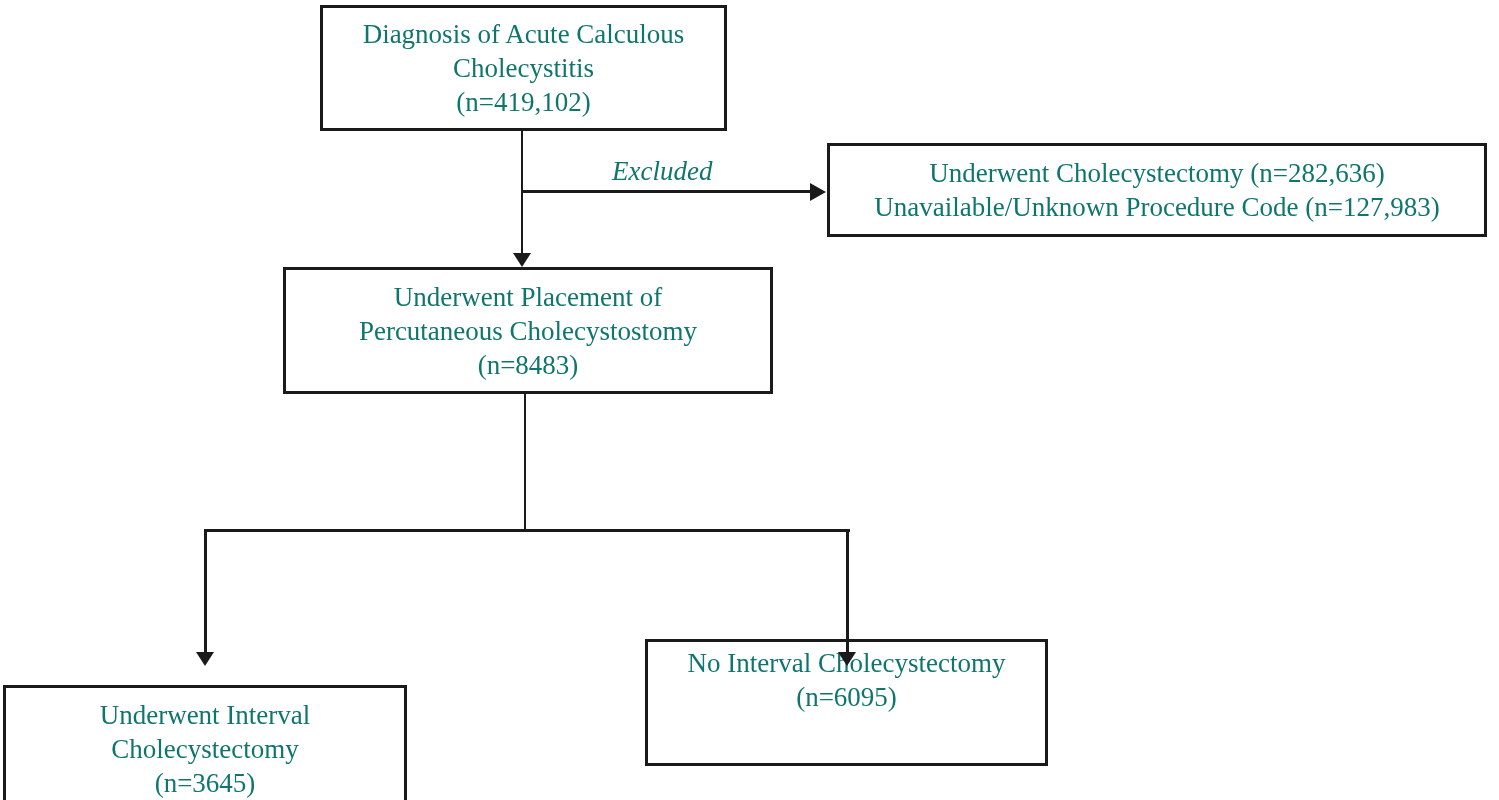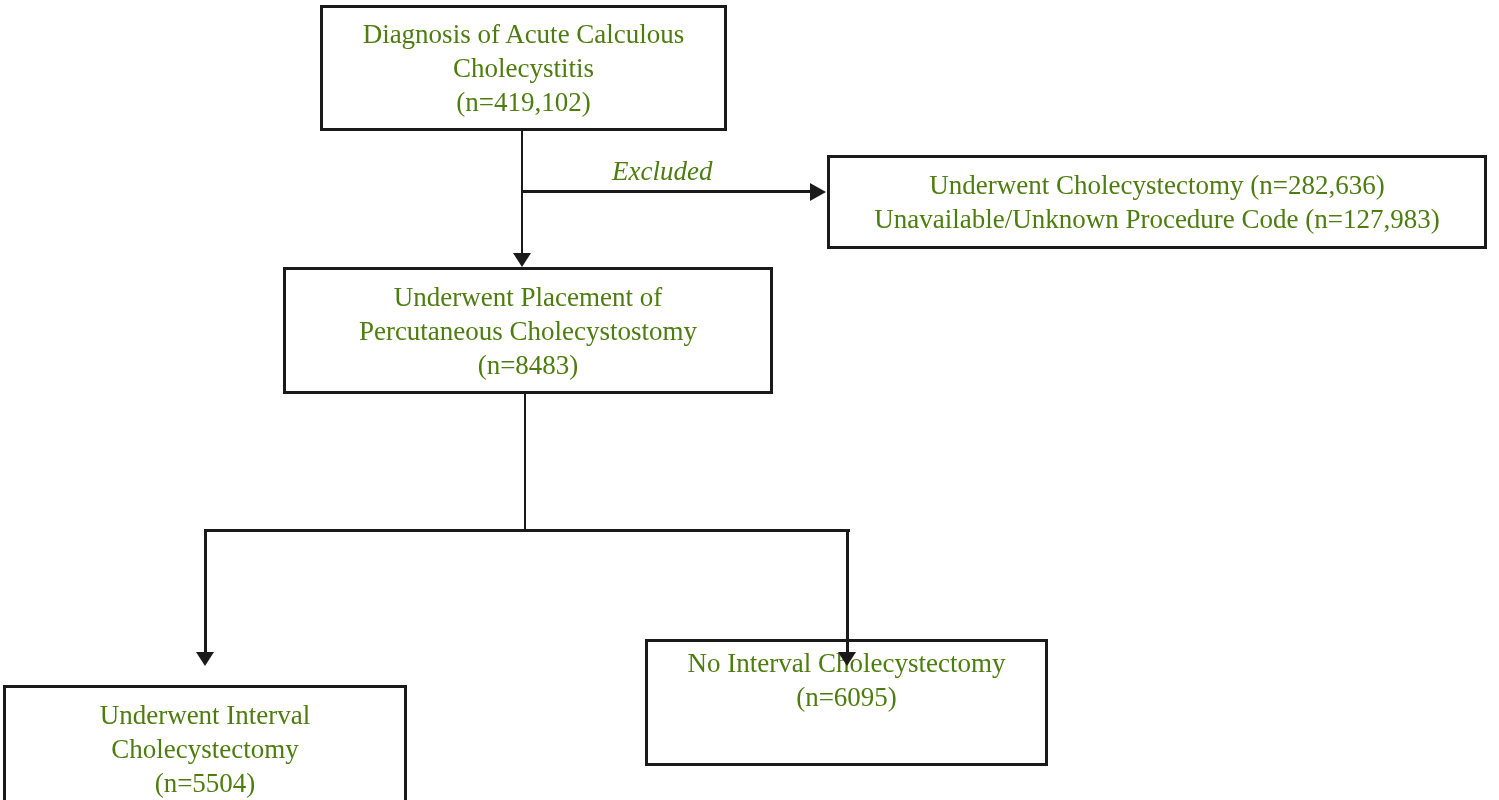--- a/index.html
+++ b/index.html
@@ -6,40 +6,40 @@
     margin: 0;
     padding: 0;
     background: #ffffff;
   }
   .canvas {
     position: relative;
     width: 1499px;
     height: 800px;
     background: #ffffff;
     font-family: "Liberation Serif", "DejaVu Serif", serif;
-    color: #4d7c0f;
+    color: #0f766e;
     overflow: hidden;
   }
   .box {
     position: absolute;
     border: 3px solid #1a1a1a;
     background: #ffffff;
     display: flex;
     flex-direction: column;
     justify-content: center;
     align-items: center;
     text-align: center;
     font-size: 27px;
     line-height: 34px;
     box-sizing: border-box;
   }
   .box-line { white-space: nowrap; }
 
   #box-diagnosis      { left: 320px; top: 5px;   width: 407px; height: 126px; }
-  #box-excluded       { left: 827px; top: 143px; width: 660px; height: 94px; margin-top: 12px;  }
+  #box-excluded       { left: 827px; top: 143px; width: 660px; height: 94px;  }
   #box-cholecystostomy{ left: 283px; top: 267px; width: 490px; height: 127px; }
   #box-interval       { left: 3px;   top: 666px; width: 404px; height: 128px; margin-top: 19px; }
   #box-no-interval    { left: 645px; top: 639px; width: 403px; height: 127px;
                         justify-content: flex-start; padding-top: 4px; }
 
   .line {
     position: absolute;
     background: #1a1a1a;
   }
   
@@ -105,21 +105,21 @@
 
   <div class="box" id="box-cholecystostomy">
     <div class="box-line">Underwent Placement of</div>
     <div class="box-line">Percutaneous Cholecystostomy</div>
     <div class="box-line">(n=8483)</div>
   </div>
 
   <div class="box" id="box-interval">
     <div class="box-line">Underwent Interval</div>
     <div class="box-line">Cholecystectomy</div>
-    <div class="box-line">(n=5504)</div>
+    <div class="box-line">(n=3645)</div>
   </div>
 
   <div class="box" id="box-no-interval">
     <div class="box-line">No Interval Cholecystectomy</div>
     <div class="box-line">(n=6095)</div>
   </div>
 
   <div class="line" id="v-top"></div>
   <div class="arrow-down" id="arr-mid"></div>
 

